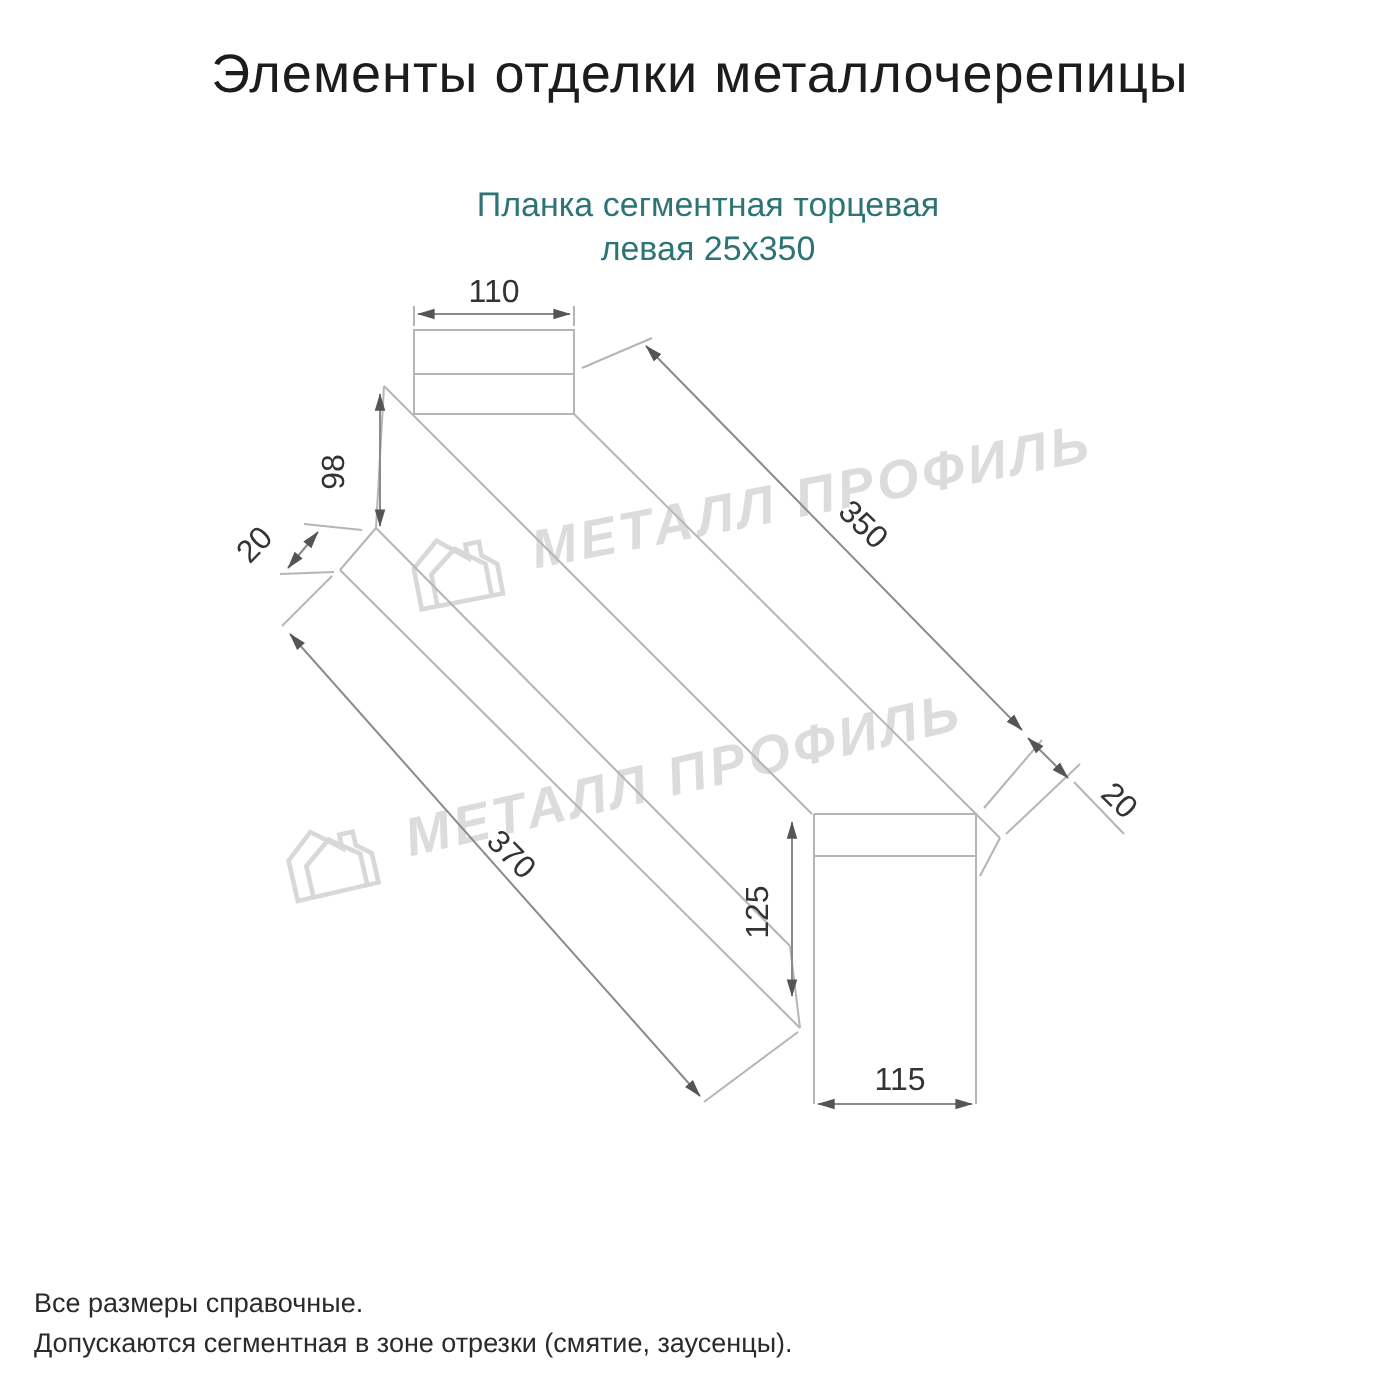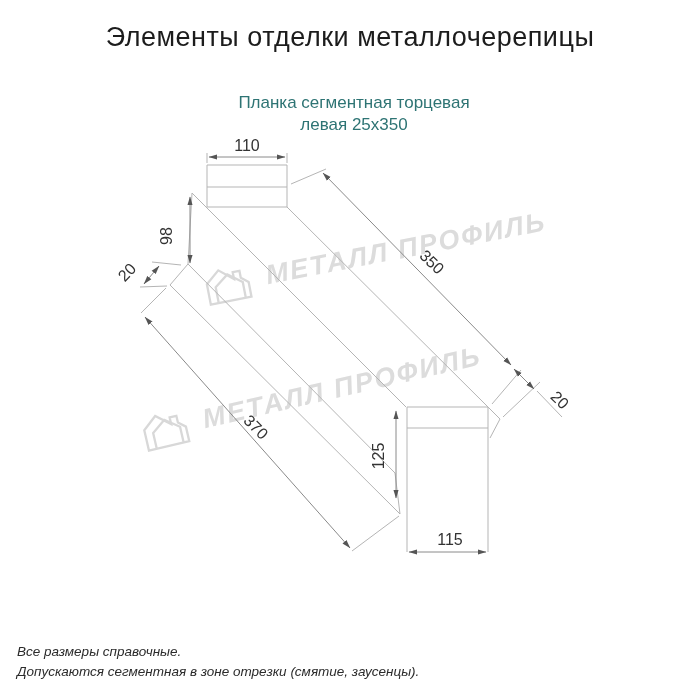--- a/index.html
+++ b/index.html
@@ -2,21 +2,21 @@
 <html><head>
 <meta charset="utf-8">
 <style>
   html,body{margin:0;padding:0;background:#fff;}
   .page{position:relative;width:632px;height:700px;background:#ffffff;overflow:hidden;
         font-family:"Liberation Sans", sans-serif;}
   .title{position:absolute;top:22px;left:0;width:700px;text-align:center;
          font-size:27px;color:#1c1c1c;letter-spacing:.5px;}
   .subtitle{position:absolute;top:92px;left:0;width:708px;text-align:center;
             font-size:17px;line-height:22px;color:#2e7474;}
-  .notes{position:absolute;left:17px;bottom:18px;font-size:13.5px;line-height:20px;color:#2b2b2b;font-style:italic;}
+  .notes{position:absolute;left:17px;bottom:18px;font-size:13.5px;line-height:20px;color:#2b2b2b;}
   svg{position:absolute;left:0;top:0;}
   .partline{stroke:#b5b5b5;stroke-width:1;fill:none;}
   .extline{stroke:#b5b5b5;stroke-width:1;fill:none;}
   .dimline{stroke:#8a8a8a;stroke-width:1;fill:none;}
   .dimtext{fill:#333;font-size:16px;font-family:"Liberation Sans",sans-serif;}
   .wmtext{fill:#dcdcdc;font-size:27px;font-weight:bold;font-style:italic;
           letter-spacing:2px;font-family:"Liberation Sans",sans-serif;}
   .wmlogo{stroke:#d8d8d8;stroke-width:2;fill:none;}
 </style>
 </head>

